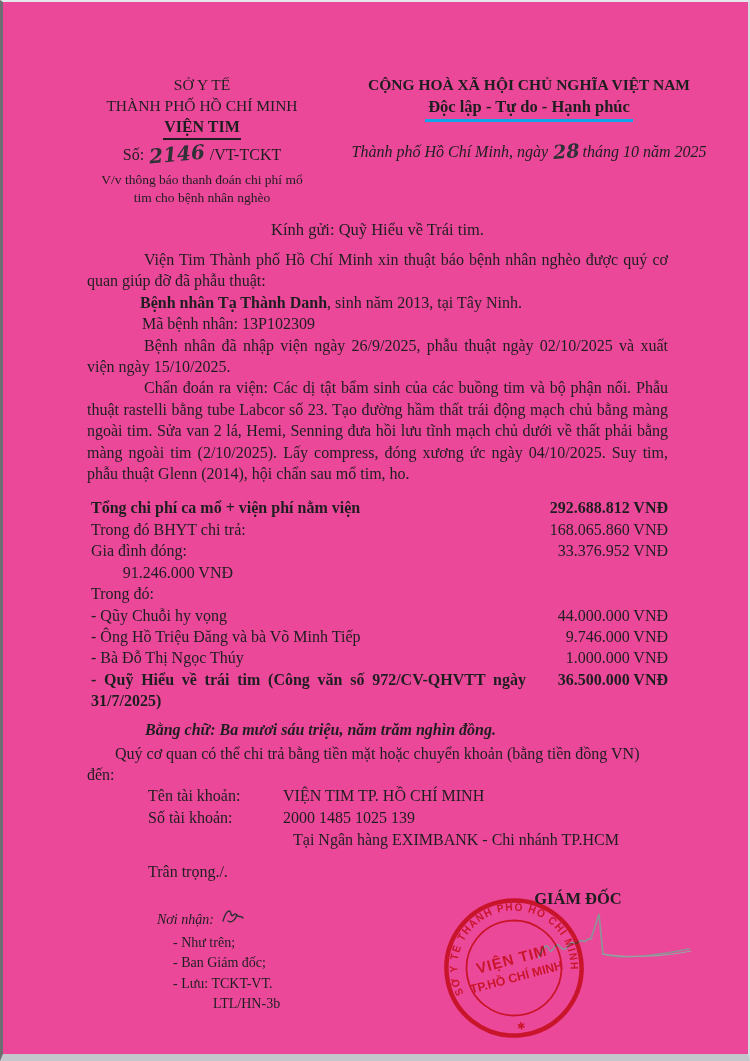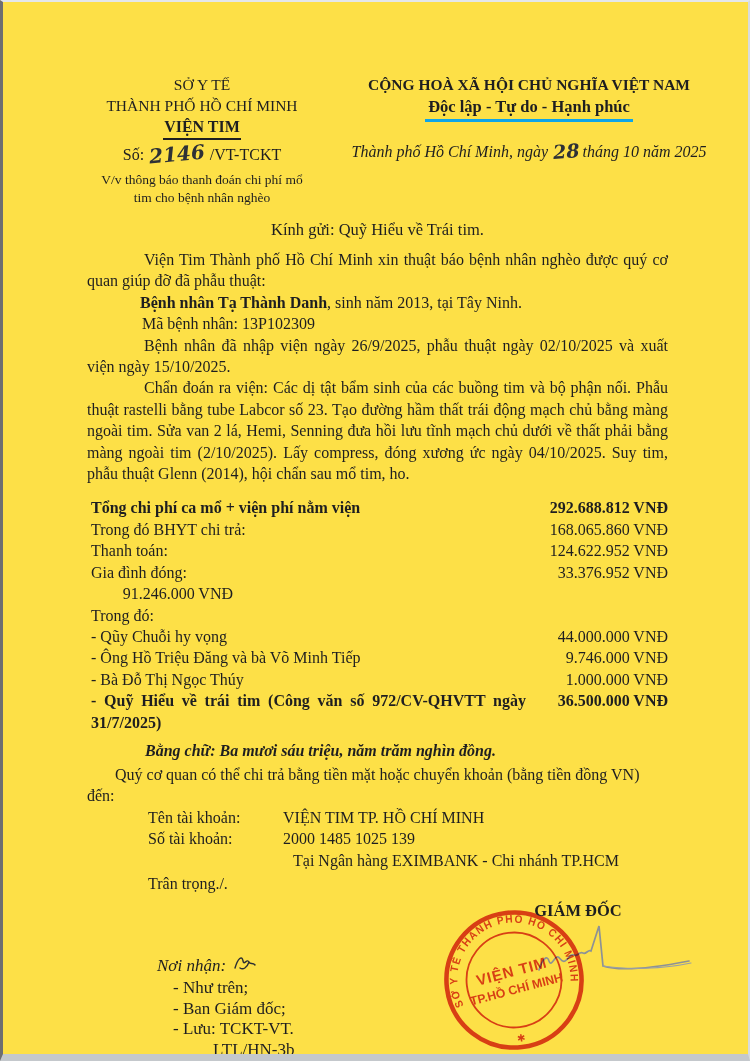--- a/index.html
+++ b/index.html
@@ -2,21 +2,21 @@
 <html><head>
 <meta charset="utf-8">
 <style>
   * { margin: 0; padding: 0; box-sizing: border-box; }
   html, body { background: #ffffff; }
   body { font-family: "Liberation Serif", serif; color: #1e1e20; }
 
   .page {
     position: relative;
     width: 750px; height: 1061px;
-    background: #fde047;
+    background: #ec4899;
     border-left: 3px solid #6e6e70;
     border-top: 2px solid #e4e7eb;
     border-right: 2px solid #d7dbdf;
     border-bottom: 7px solid #c4c8cc;
     overflow: hidden;
   }
   .content { padding: 72px 80px 0 84px; }
 
   
   .doc-header { display: flex; justify-content: space-between; margin-left: -10px; margin-right: -44px; }
@@ -52,33 +52,33 @@
   .row-bold { font-weight: bold; }
   .in-words { font-size: 16px; font-weight: bold; font-style: italic;
               margin-top: 9px; margin-left: 58px; }
 
   
   .pay-intro { font-size: 16px; line-height: 21.4px; margin-top: 4px; text-indent: 28px; }
   .acct-row { display: flex; font-size: 16px; line-height: 21.6px; }
   .acct-label { margin-left: 61px; width: 135px; }
   .acct-value { flex: 1; }
   .acct-bank  { margin-left: 206px; font-size: 16px; line-height: 21.6px; }
-  .closing { font-size: 16px; line-height: 22px; margin-left: 61px; margin-top: 1px; }
+  .closing { font-size: 16px; line-height: 22px; margin-left: 61px; margin-top: 11px; }
 
   
   .sign-area { position: relative; height: 250px; margin-top: 5px; }
   .director-title { position: absolute; top: 1px; left: 406px; width: 170px;
                     text-align: center; font-weight: bold; font-size: 16.5px; z-index: 3; }
   .signer-name { position: absolute; top: 113px; left: 396px; width: 185px;
                  text-align: center; font-weight: bold; font-size: 17px; z-index: 3; }
   .stamp-wrap { position: absolute; left: 354px; top: 7px; width: 146px; height: 146px;
                 transform: rotate(-7deg); z-index: 2; opacity: 0.9; mix-blend-mode: multiply; }
   .signature-wrap { position: absolute; left: 446px; top: 20px; z-index: 1; }
 
-  .recipients { position: absolute; left: 70px; top: 18px; font-size: 17px; line-height: 20.5px; margin-top: 35px; }
+  .recipients { position: absolute; left: 70px; top: 18px; font-size: 14px; line-height: 20.5px; }
   .recip-title { font-style: italic; white-space: nowrap; }
   .recip-squiggle { display: inline-block; vertical-align: -2px; margin-left: 6px; }
   .recip-item { margin-left: 16px; white-space: nowrap; }
   .recip-note { margin-left: 56px; white-space: nowrap; }
 </style>
 </head>
 <body>
 
 <div class="page">
   <div class="content">
@@ -120,24 +120,20 @@
     <p class="para indent">Chẩn đoán ra viện: Các dị tật bẩm sinh của các buồng tim và bộ phận nối. Phẫu thuật rastelli bằng tube Labcor số 23. Tạo đường hầm thất trái động mạch chủ bằng màng ngoài tim. Sửa van 2 lá, Hemi, Senning đưa hồi lưu tĩnh mạch chủ dưới về thất phải bằng màng ngoài tim (2/10/2025). Lấy compress, đóng xương ức ngày 04/10/2025. Suy tim, phẫu thuật Glenn (2014), hội chẩn sau mổ tim, ho.</p>
 
     <div class="cost-table">
       <div class="cost-row row-bold">
         <div class="cost-label">Tổng chi phí ca mổ + viện phí nằm viện</div>
         <div class="cost-amount">292.688.812 VNĐ</div>
       </div>
       <div class="cost-row">
         <div class="cost-label">Trong đó BHYT chi trả:</div>
         <div class="cost-amount">168.065.860 VNĐ</div>
-      </div>
-      <div class="cost-row">
-        <div class="cost-label">Thanh toán:</div>
-        <div class="cost-amount">124.622.952 VNĐ</div>
       </div>
       <div class="cost-row">
         <div class="cost-label">Gia đình đóng:</div>
         <div class="cost-amount">33.376.952 VNĐ</div>
       </div>
       <div class="cost-row">
         <div class="cost-amount">91.246.000 VNĐ</div>
       </div>
       <div class="cost-row">
         <div class="cost-label">Trong đó:</div>

